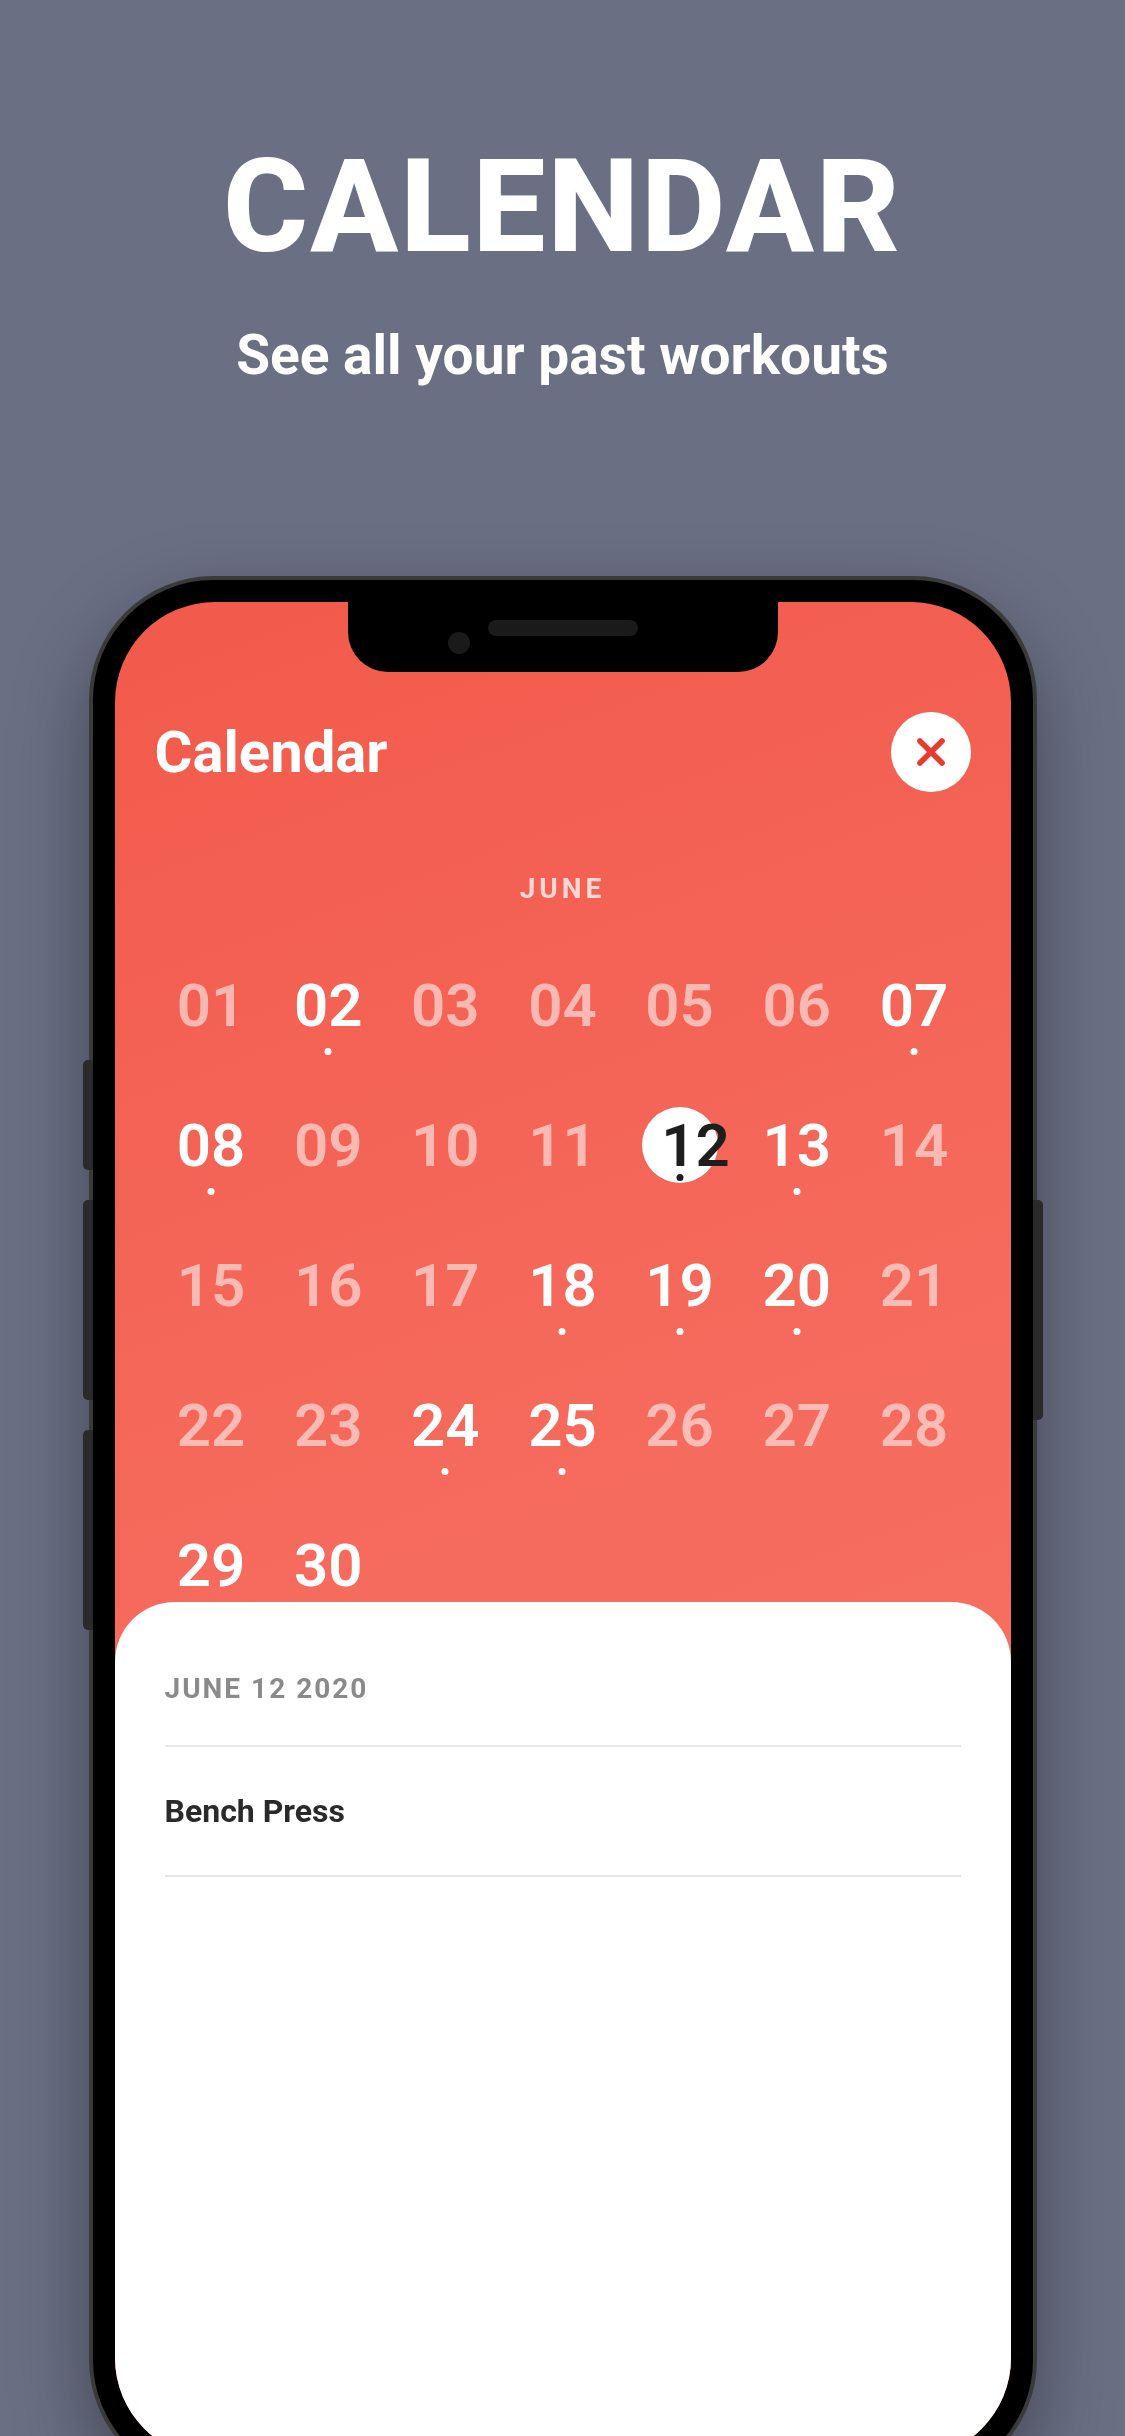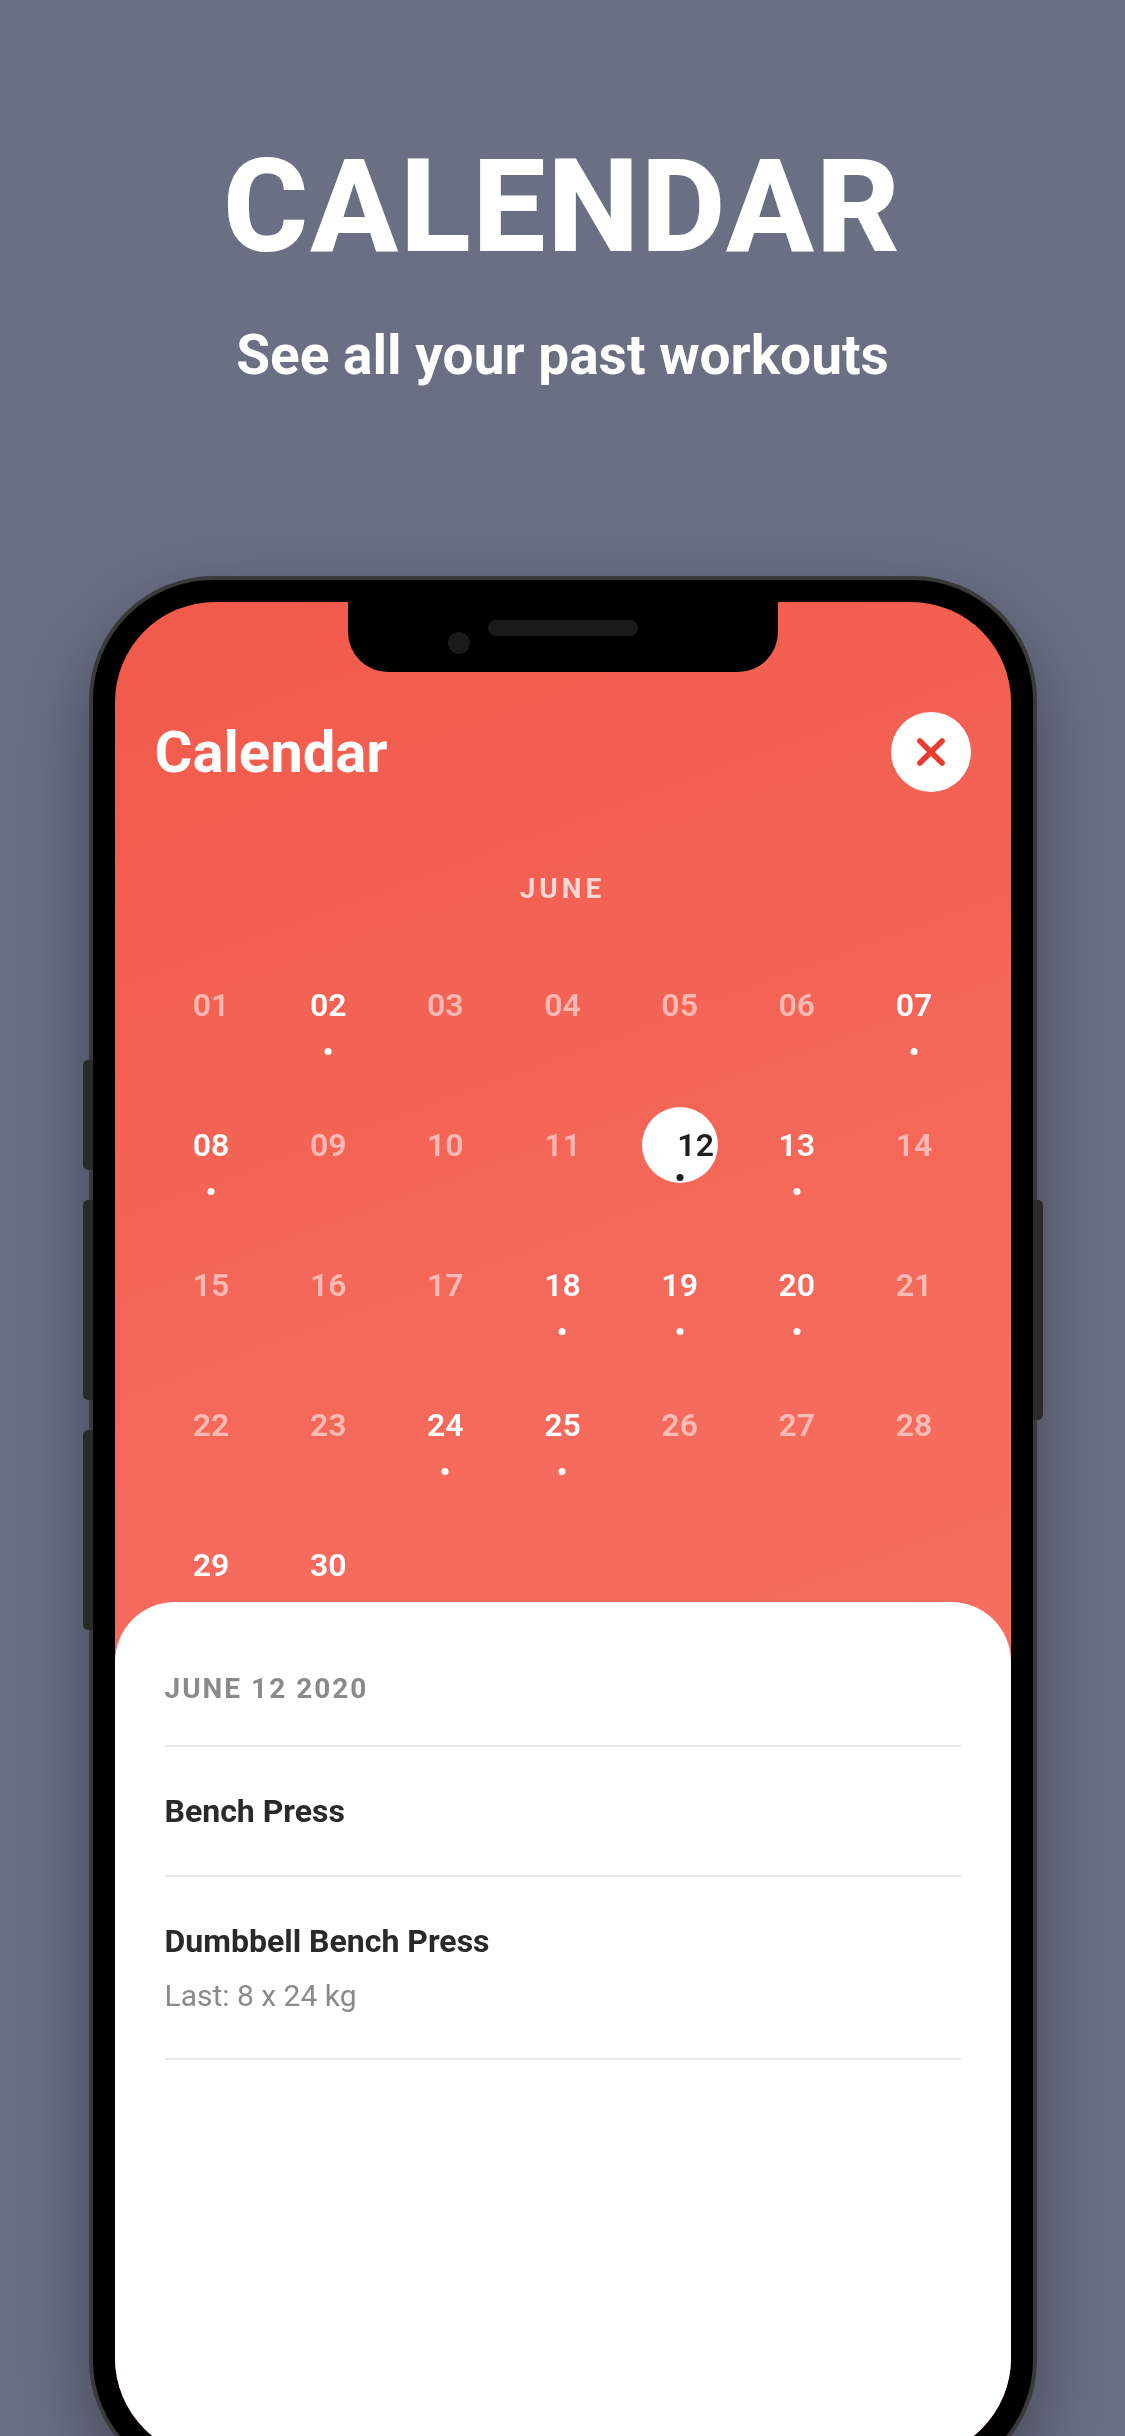--- a/index.html
+++ b/index.html
@@ -137,21 +137,21 @@
     grid-template-columns:repeat(7,1fr);
     row-gap:60px;
     column-gap:0;
   }
   .day{
     position:relative;
     height:80px;
     display:flex;
     align-items:center;
     justify-content:center;
-    font-size:32px;
+    font-size:60px;
     font-weight:600;
     color:rgba(255,255,255,.55);
     cursor:pointer;
   }
   .day.active{ color:#fff; }
   .day .dot{
     position:absolute;
     bottom:-10px;
     left:50%;
     transform:translateX(-50%);
@@ -334,20 +334,16 @@
           <div class="dot"></div>
         </div>
       </div>
 
     <div class="sheet">
       <div class="sheet-date">JUNE 12 2020</div>
       <div id="exercise-list">
           <div class="exercise">
             <div class="exercise-name">Bench Press</div>
           </div>
-          <div class="exercise">
-            <div class="exercise-name">Dumbbell Bench Press</div>
-            <div class="exercise-sub">Last: 8 x 24 kg</div>
-          </div>
         </div>
     </div>
   </div>
 </div>
 
 </body></html>

